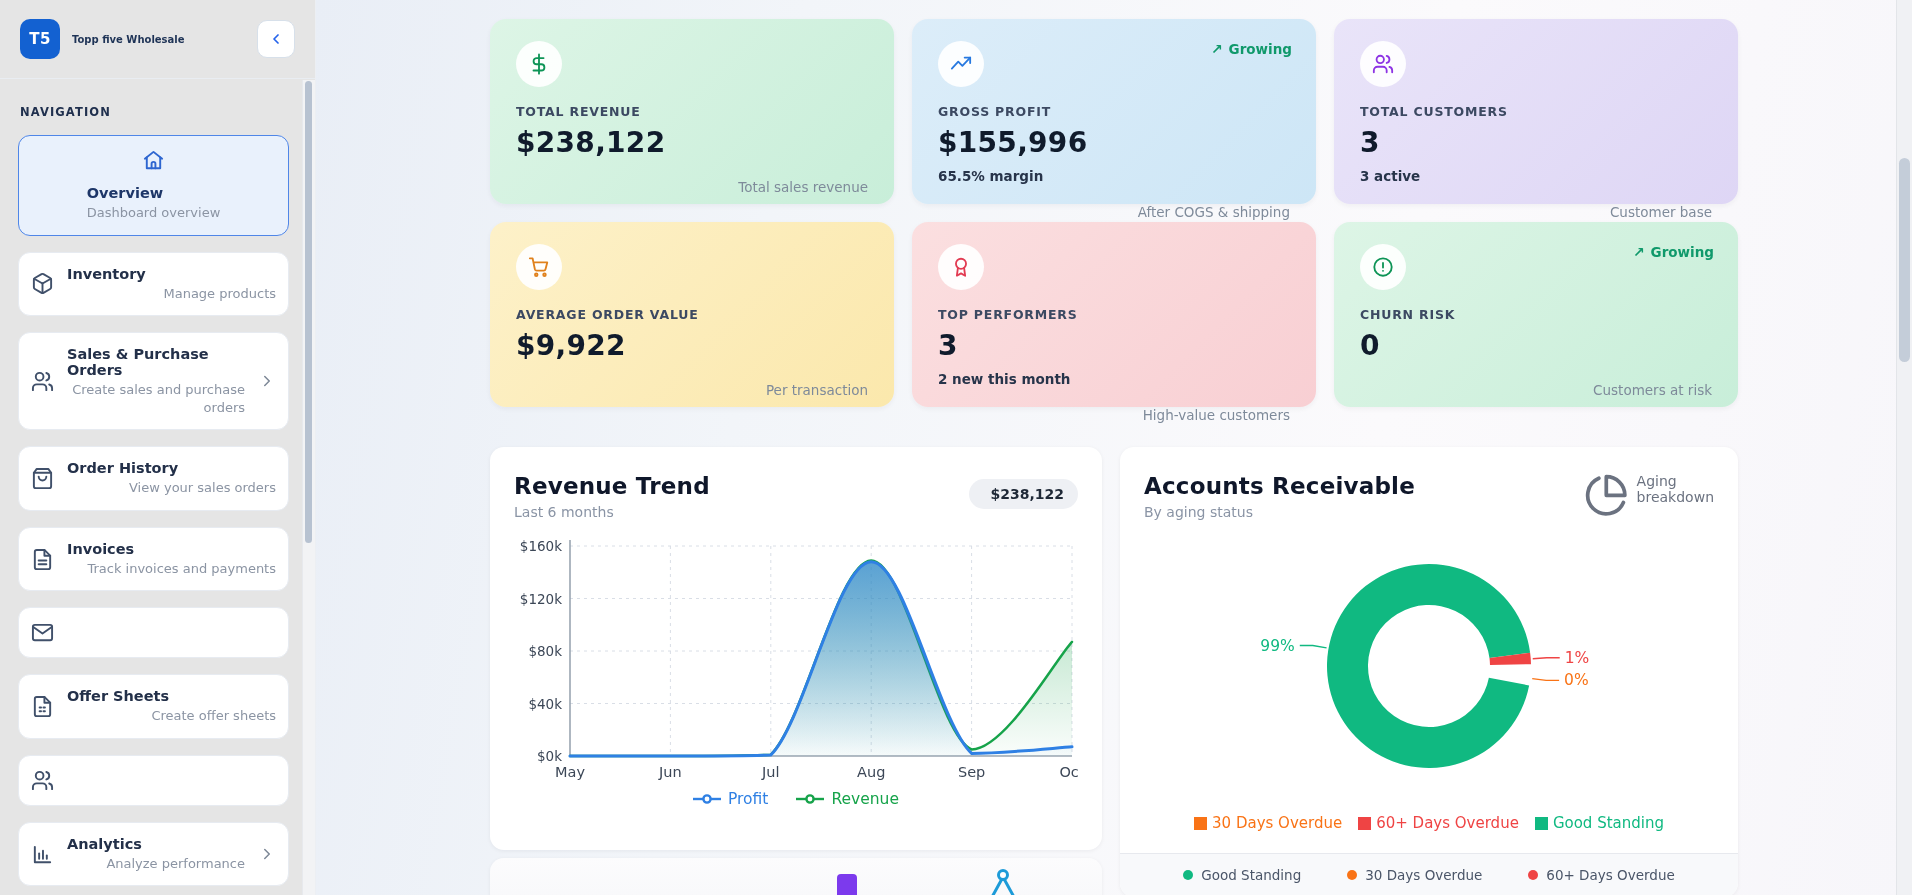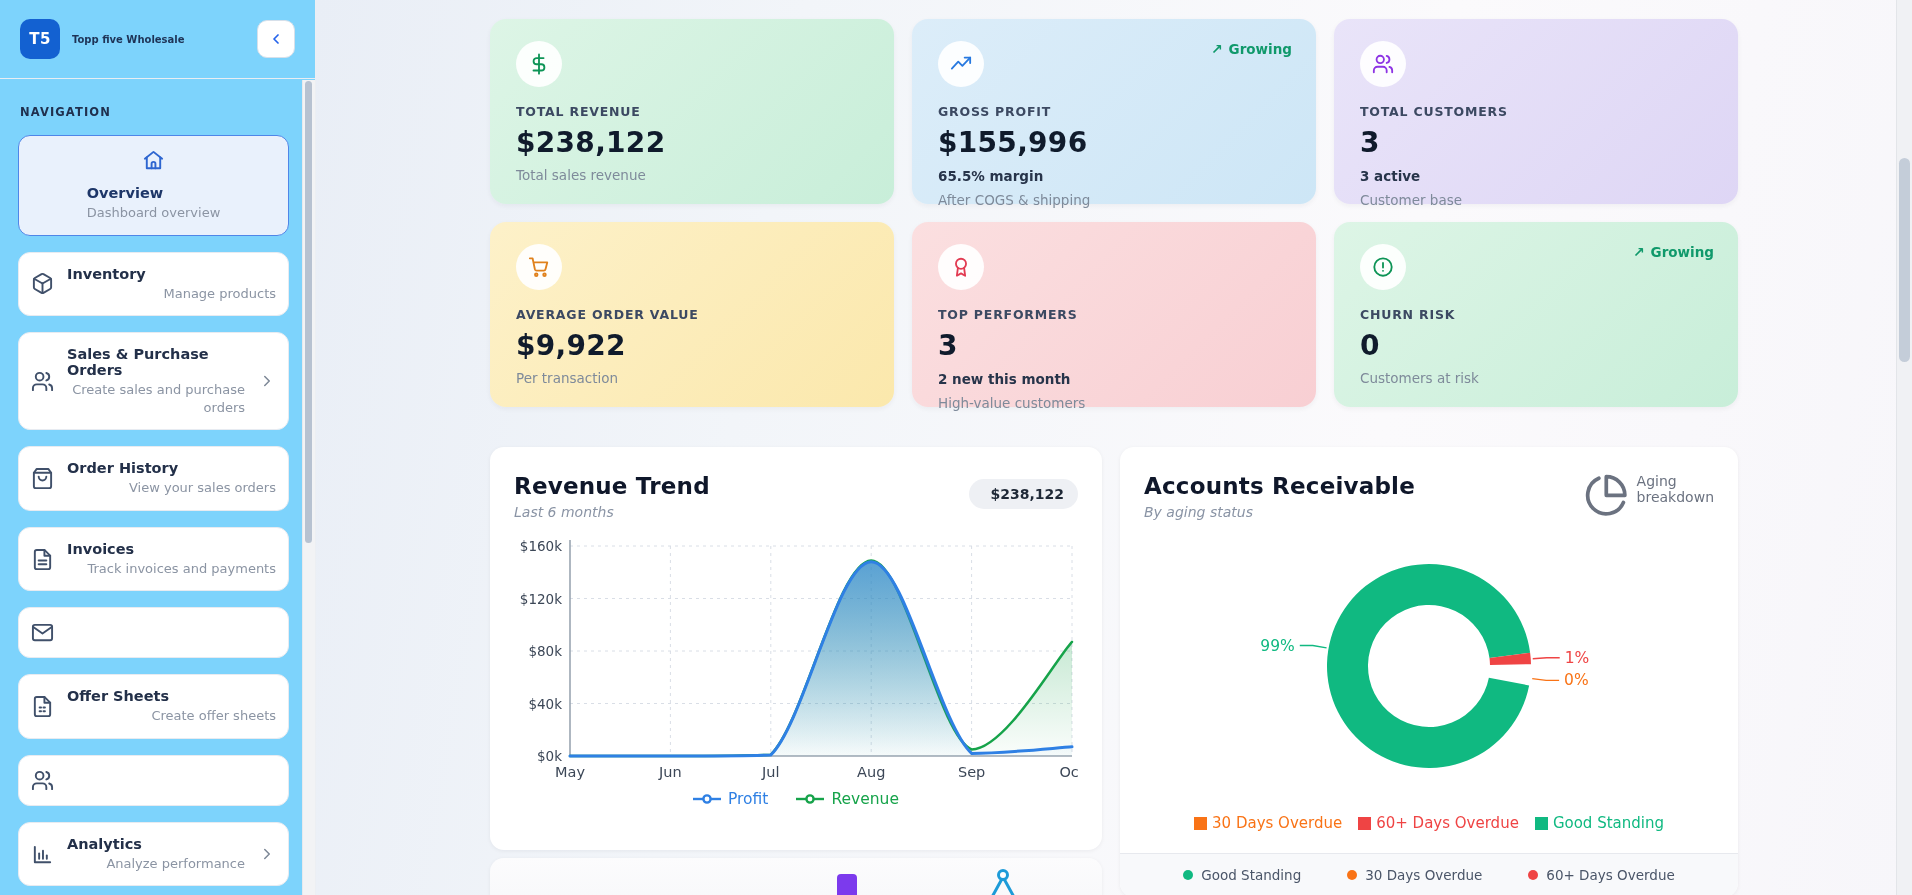--- a/index.html
+++ b/index.html
@@ -1,20 +1,20 @@
 <!DOCTYPE html>
 <html><head>
 <meta charset="utf-8">
 <style>
   * { margin:0; padding:0; box-sizing:border-box; }
   html,body { width:1912px; height:895px; overflow:hidden; font-family:"DejaVu Sans","Liberation Sans",sans-serif; }
   .app { display:flex; width:1912px; height:895px; background:#fff; position:relative; }
 
   
-  .sidebar { width:316px; min-width:316px; background:#7dd3fc; position:relative; height:895px; border-right:1px solid #eceff3; }
+  .sidebar { width:316px; min-width:316px; background:#e5e5e5; position:relative; height:895px; border-right:1px solid #eceff3; }
   .sb-head { height:79px; display:flex; align-items:center; gap:12px; padding:0 20px; border-bottom:1px solid #e9edf2; }
   .logo { width:40px; height:40px; border-radius:10px; background:#1361d1; color:#fff; font-weight:800; font-size:15px; display:flex; align-items:center; justify-content:center; letter-spacing:.5px; }
   .sb-title { font-size:10px; font-weight:800; color:#1e3356; flex:1; }
   .collapse { width:38px; height:38px; border-radius:10px; border:1px solid #d7e0ea; background:#fff; color:#2563eb; display:flex; align-items:center; justify-content:center; cursor:pointer; }
   .collapse svg { width:16px; height:16px; }
   .sb-body { padding:26px 26px 0 18px; }
   .nav-label { font-size:11.5px; font-weight:800; letter-spacing:1.1px; color:#20304e; margin:0 0 16px 2px; }
   .nav-item { display:flex; align-items:center; gap:13px; border:1px solid #e7ebf1; border-radius:12px; padding:13px 12px; margin-bottom:16px; background:#fff; cursor:pointer; }
   .nav-item .icn { width:23px; height:23px; color:#40506a; flex:none; }
   .nav-txt { flex:1; }
@@ -42,31 +42,31 @@
   .t-green  .ic-circle { color:#0d9456; }
   .t-blue   .ic-circle { color:#2779e0; }
   .t-purple .ic-circle { color:#8d33e4; }
   .t-yellow .ic-circle { color:#e0811c; }
   .t-pink   .ic-circle { color:#e23b52; }
   .ic-circle { width:46px; height:46px; border-radius:50%; background:rgba(255,255,255,.92); display:flex; align-items:center; justify-content:center; }
   .ic-circle .icn { width:22px; height:22px; }
   .stat-label { margin-top:17px; font-size:12.5px; font-weight:700; letter-spacing:.8px; color:#3c4962; }
   .stat-value { margin-top:7px; font-size:28px; font-weight:800; color:#101b2c; letter-spacing:.3px; }
   .stat-bold  { margin-top:9px; font-size:13.5px; font-weight:700; color:#27344a; }
-  .stat-sub   { margin-top:8px; font-size:13.5px; color:#7e8a9a; }
+  .stat-sub   { margin-top:20px; font-size:13.5px; color:#7e8a9a;text-align:right; }
   .badge { position:absolute; top:22px; right:24px; font-size:13.5px; font-weight:600; color:#10996b; display:flex; align-items:center; gap:6px; }
   .badge .arr { font-size:14px; }
 
   
   .charts-row { margin-top:40px; display:grid; grid-template-columns:612px 1fr; gap:18px; align-items:start; }
   .card { background:#fff; border-radius:14px; box-shadow:0 1px 4px rgba(16,24,40,.06); }
   .chart-card { padding:26px 24px 16px; }
   .card-head { display:flex; align-items:flex-start; justify-content:space-between; }
   .card-title { font-size:23px; font-weight:800; color:#0f172a; letter-spacing:.2px; }
-  .card-sub { font-size:14px; color:#8a94a5; margin-top:5px;font-style:italic; }
+  .card-sub { font-size:14px; color:#8a94a5; margin-top:5px; }
   .pill { background:#eef0f4; border-radius:999px; padding:7px 14px; display:flex; align-items:center; gap:7px; font-size:14px; font-weight:700; color:#1f2937; margin-top:6px; }
   .aging { display:flex; align-items:flex-start; gap:8px; font-size:14px; color:#6b7280; margin-top:0; }
   .rev-card { height:403px; }
   .line-wrap { margin-top:14px; }
   .line-legend { display:flex; justify-content:center; gap:28px; }
   .line-legend .li { display:flex; align-items:center; gap:7px; font-size:15.5px; font-weight:500; }
 
   .ar-card { height:450px; display:flex; flex-direction:column; padding:26px 24px 0; }
   .donut-legend { display:flex; justify-content:center; gap:16px; margin-top:2px; }
   .donut-legend .li { display:flex; align-items:center; gap:5px; font-size:15px; }

